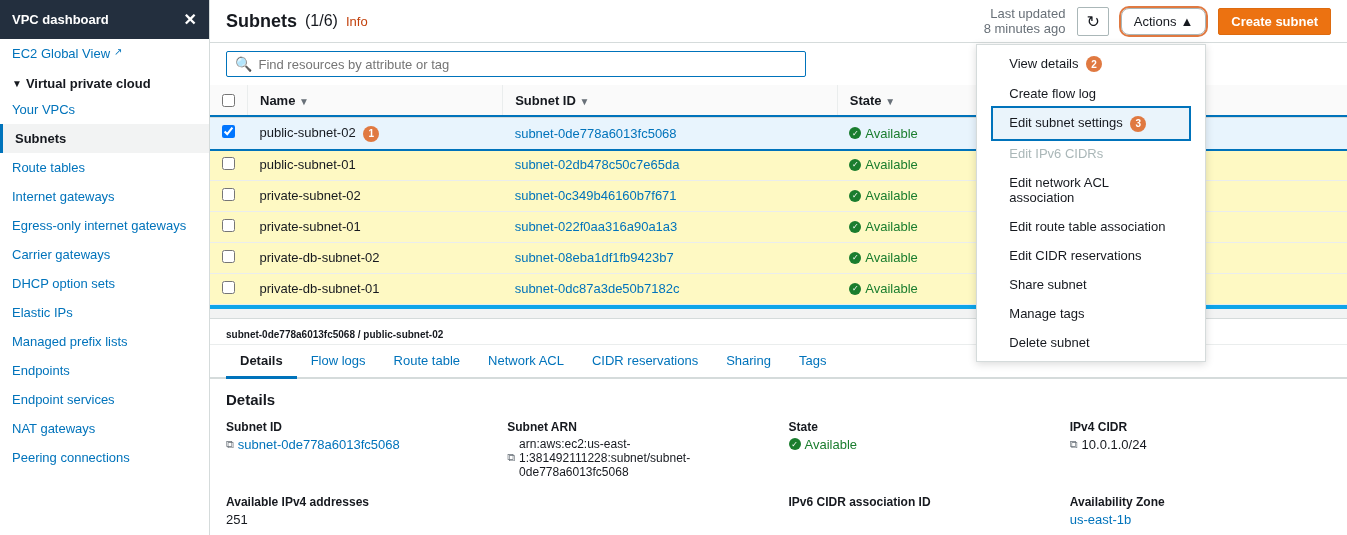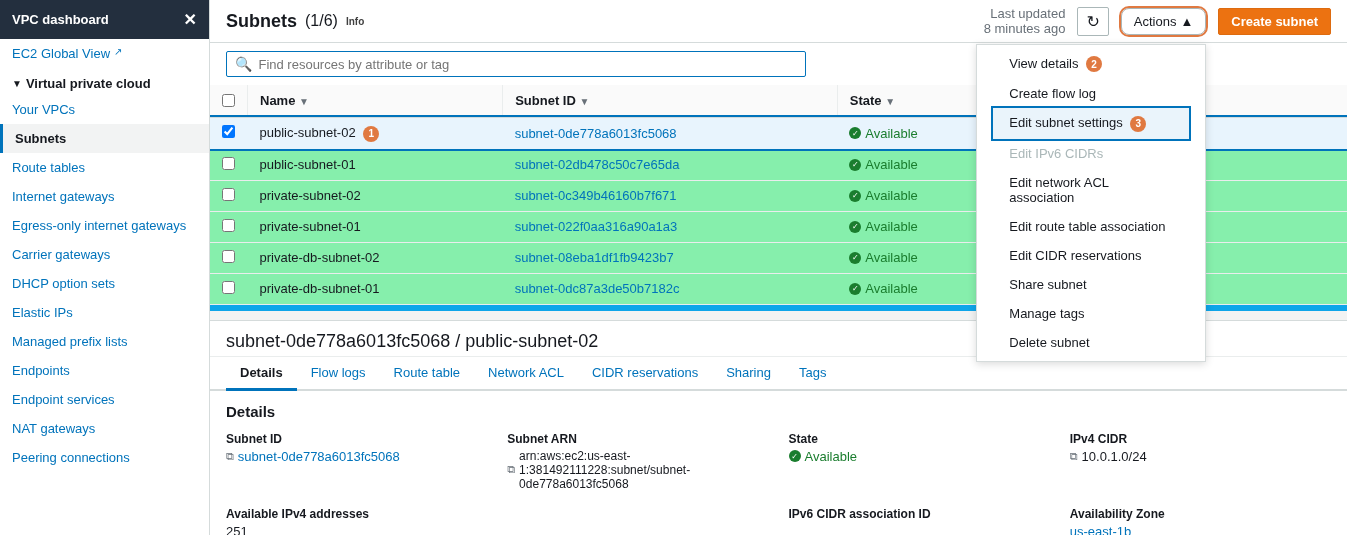--- a/index.html
+++ b/index.html
@@ -96,24 +96,23 @@
     .subnets-title {
       font-size: 18px;
       font-weight: bold;
       color: #16191f;
     }
     .subnets-count {
       font-size: 16px;
       color: #16191f;
     }
     .info-link {
-      color: #404040;
+      color: #c2410c;
       cursor: pointer;
-      font-size: 10px;
-      font-weight: bold;
+      font-size: 13px;
     }
     .top-bar-right {
       display: flex;
       align-items: center;
       gap: 12px;
     }
     .last-updated {
       font-size: 11px;
       color: #687078;
       text-align: right;
@@ -171,24 +170,24 @@
       border: none;
       outline: none;
       font-size: 13px;
       color: #16191f;
       width: 100%;
     }
     .search-icon { color: #687078; font-size: 14px; }
 
     
     .table-container {
-      background: #86efac;
+      background: #fef9c3;
       flex: none;
       overflow-x: auto;
-      border-bottom: 6px solid #0ea5e9;
+      border-bottom: 4px solid #0ea5e9;
     }
     table {
       width: 100%;
       border-collapse: collapse;
       min-width: 900px;
     }
     thead tr {
       background: #fafafa;
       border-bottom: 2px solid #d5dbdb;
     }
@@ -248,22 +247,22 @@
     
     .detail-area {
       background: #fff;
       flex: 1;
       display: flex;
       flex-direction: column;
       overflow: hidden;
     }
     .detail-title {
       padding: 10px 16px 4px;
-      font-size: 18px;
-      font-weight: normal;
+      font-size: 10px;
+      font-weight: bold;
       color: #16191f;
       border-bottom: 1px solid #eaeded;
     }
     .tabs {
       display: flex;
       gap: 0;
       border-bottom: 2px solid #d5dbdb;
       padding: 0 16px;
       background: #fff;
     }

